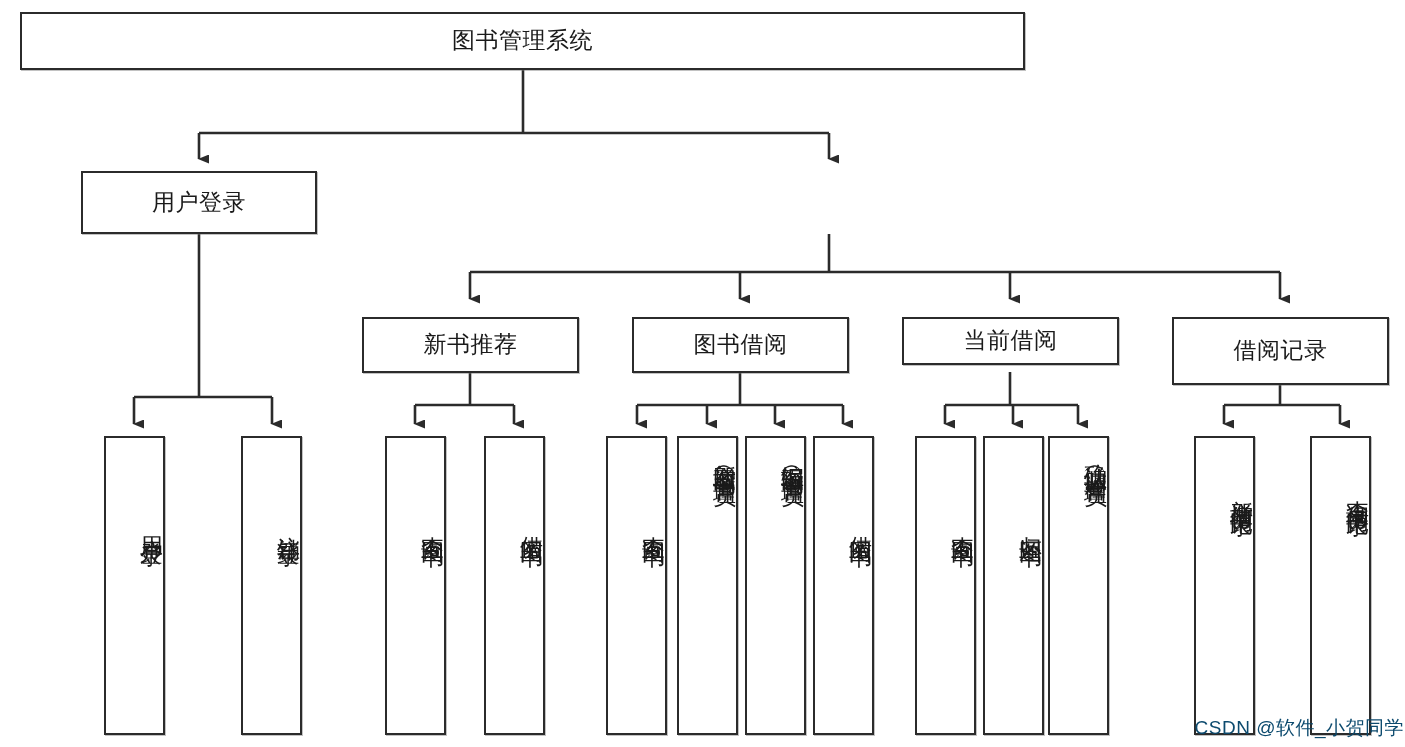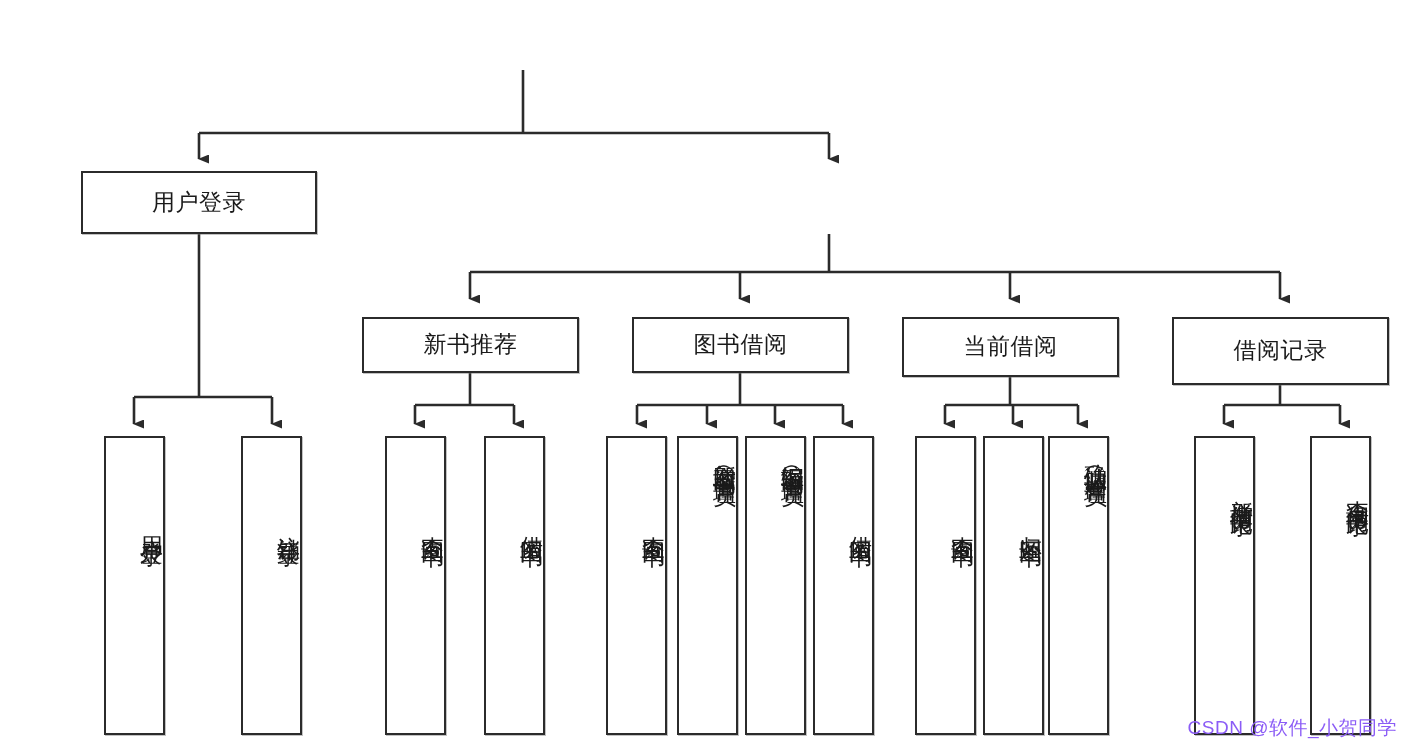--- a/index.html
+++ b/index.html
@@ -55,24 +55,24 @@
     text-orientation: upright;
     font-size: 23px;
     letter-spacing: 3px;
     line-height: 1;
     white-space: nowrap;
     width: 100%;
     text-align: center;
   }
   .watermark {
     position: absolute;
-    right: 8px;
+    right: 1px;
     bottom: 6px;
     font-size: 19px;
-    color: #8b5cf6;
+    color: #0c4a6e;
     white-space: nowrap;
     letter-spacing: 0.5px;
     pointer-events: none;
   }
 </style>
 </head>
 <body>
 
 <div id="diagram-root">
 
@@ -120,32 +120,35 @@
       <path d="M1013,405 L1013,424" marker-end="url(#arrowhead)"></path>
       <path d="M1078,405 L1078,424" marker-end="url(#arrowhead)"></path>
 
       <path d="M1280,372 L1280,405"></path>
       <path d="M1224,405 L1340,405"></path>
       <path d="M1224,405 L1224,424" marker-end="url(#arrowhead)"></path>
       <path d="M1340,405 L1340,424" marker-end="url(#arrowhead)"></path>
     </g>
   </svg>
 
+  <div class="node horizontal" style="left:20px; top:12px; width:1005px; height:58px;">
+    <span class="node-label">图书管理系统</span>
+  </div>
 
   <div class="node horizontal" style="left:81px; top:171px; width:236px; height:63px;">
     <span class="node-label">用户登录</span>
   </div>
 
   <div class="node horizontal" style="left:632px; top:317px; width:217px; height:56px;">
     <span class="node-label">图书借阅</span>
   </div>
   <div class="node horizontal" style="left:362px; top:317px; width:217px; height:56px;">
     <span class="node-label">新书推荐</span>
   </div>
-  <div class="node horizontal" style="left:902px; top:317px; width:217px; height:60px;">
+  <div class="node horizontal" style="left:902px; top:317px; width:217px; height:48px;">
     <span class="node-label">当前借阅</span>
   </div>
   <div class="node horizontal" style="left:1172px; top:317px; width:217px; height:68px;">
     <span class="node-label">借阅记录</span>
   </div>
 
   <div class="node vertical" style="left:104px; top:436px; width:61px; height:299px; padding-top:80px;">
     <span class="node-label">用户登录</span>
   </div>
   <div class="node vertical" style="left:241px; top:436px; width:61px; height:299px; padding-top:80px;">

